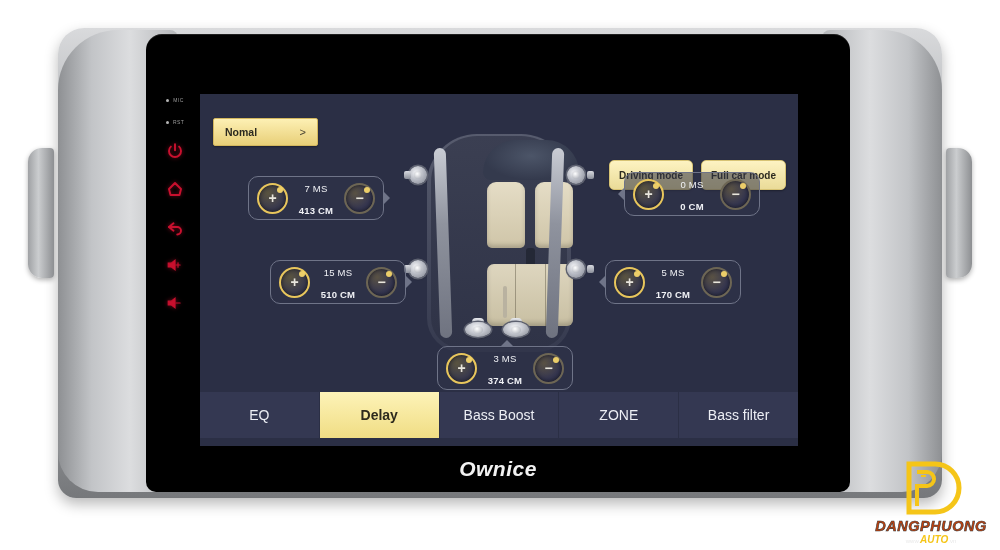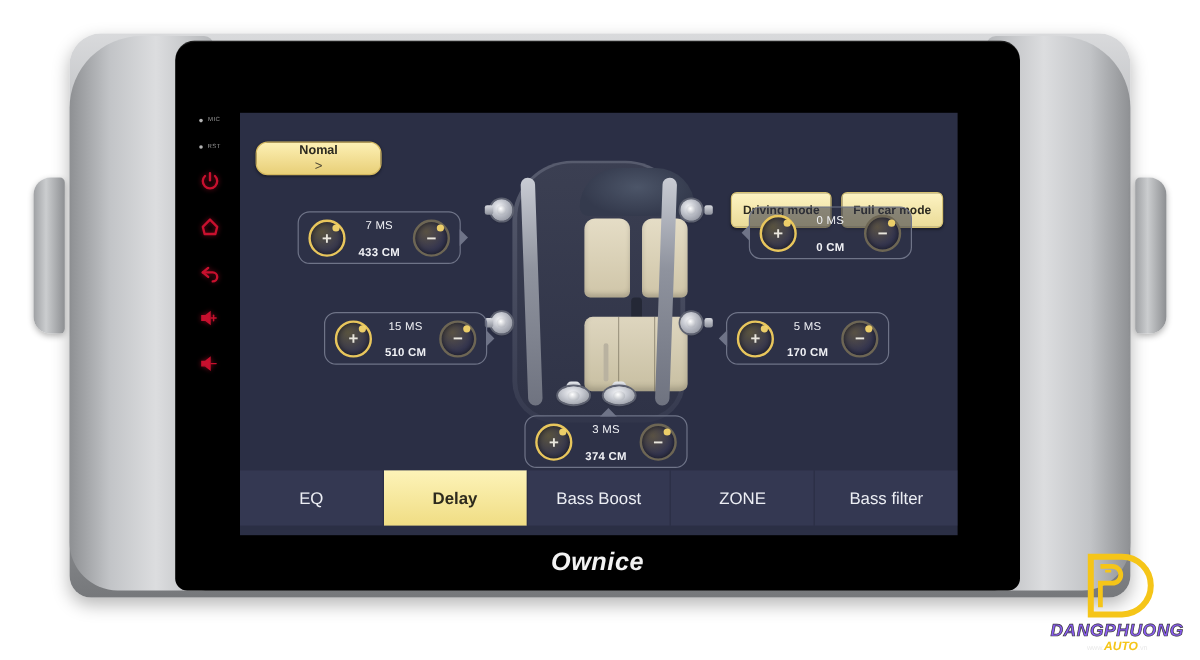--- a/index.html
+++ b/index.html
@@ -82,28 +82,27 @@
     width: 598px; height: 352px;
     background: #2b2f45;
     overflow: hidden;
   }
 
   
   .mode-pill {
     position:absolute; left:13px; top:24px;
     width:105px; height:28px;
     background: linear-gradient(180deg,#fdf0b4,#e8cf78);
-    border-radius: 10px;
+    border-radius: 2px;
     border:1px solid #d3b75e;
     display:flex; align-items:center; justify-content:space-between;
     padding: 0 11px;
     box-sizing:border-box;
     color:#2c2a20; font-size:10.5px; font-weight:bold;
     box-shadow: 0 1px 2px rgba(0,0,0,.35);
-    flex-direction: column;
   }
   .mode-pill .chev { font-size:11px; font-weight:normal; color:#4a4433; }
 
   
   .top-btns { position:absolute; right:12px; top:24px; display:flex; gap:8px; }
   .top-btn {
     height:28px; padding:0 9px;
     background: linear-gradient(180deg,#fdf3c2,#eadb98);
     border:1px solid #d7c374; border-radius:5px;
     display:flex; align-items:center; justify-content:center;
@@ -278,21 +277,21 @@
   .watermark {
     position:absolute; right:8px; bottom:4px;
     width:122px; height:104px;
     display:flex; flex-direction:column; align-items:center; justify-content:flex-end;
   }
   .wm-mono {
     width:74px; height:62px;
     display:flex; align-items:center; justify-content:center;
   }
   .wm-t1 {
-    color:#8b5cf6; font-size:14.5px; font-weight:bold; font-style:italic;
+    color:#c2410c; font-size:14.5px; font-weight:bold; font-style:italic;
     letter-spacing:.5px; line-height:1;
     -webkit-text-stroke: .6px #3a3a3a;
   }
   .wm-t2 {
     color:#f5c518; font-size:10px; font-weight:bold; font-style:italic;
     line-height:1.2; margin-top:1px;
   }
   .wm-t2 .small { color:#e9e9e9; font-size:6px; font-weight:normal; font-style:normal; }
 </style>
 </head>
@@ -401,21 +400,21 @@
           <span class="cap"></span>
           <span class="ring"></span>
         </div>
     </div>
 
     <div class="dbox" style="left:48px; top:82px;">
       <span class="tail r"></span>
       <span class="rnd plus">+</span>
       <span class="vals">
         <span class="ms">7 MS</span><br>
-        <span class="cm">433 CM</span>
+        <span class="cm">413 CM</span>
       </span>
       <span class="rnd minus">−</span>
     </div>
 
     <div class="dbox" style="right:38px; top:78px;">
       <span class="tail l"></span>
       <span class="rnd plus">+</span>
       <span class="vals">
         <span class="ms">0 MS</span><br>
         <span class="cm">0 CM</span>

